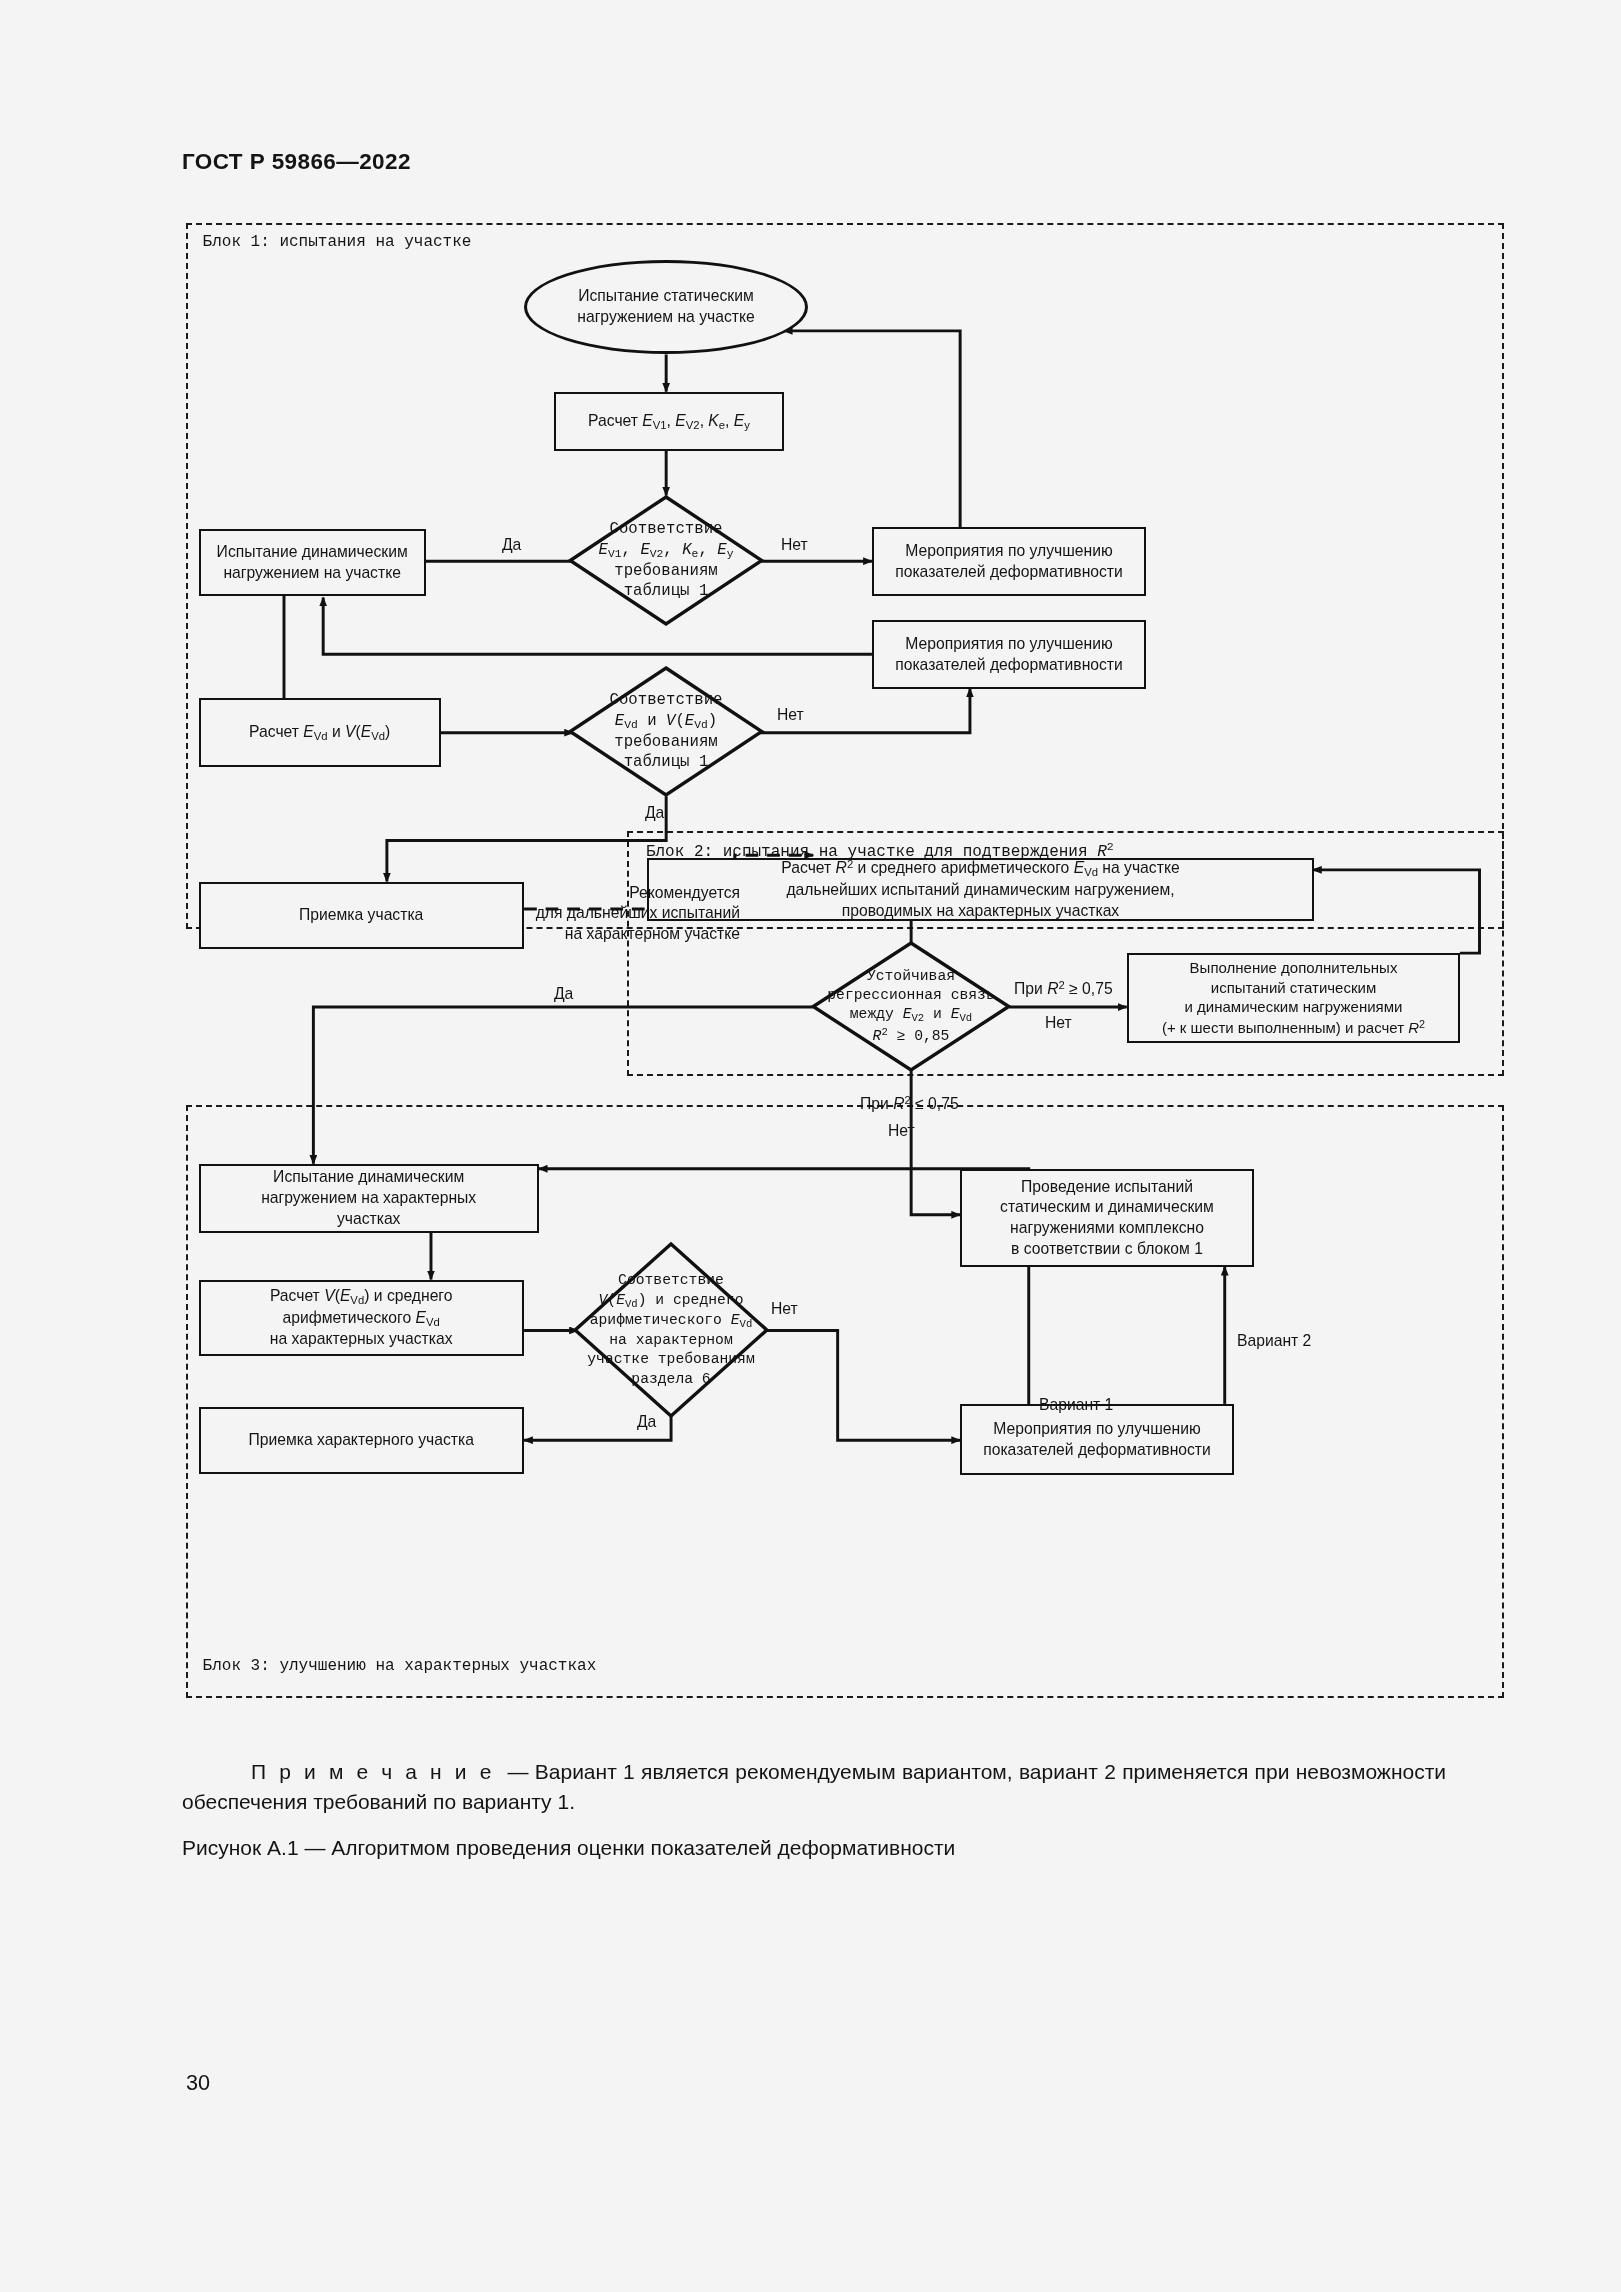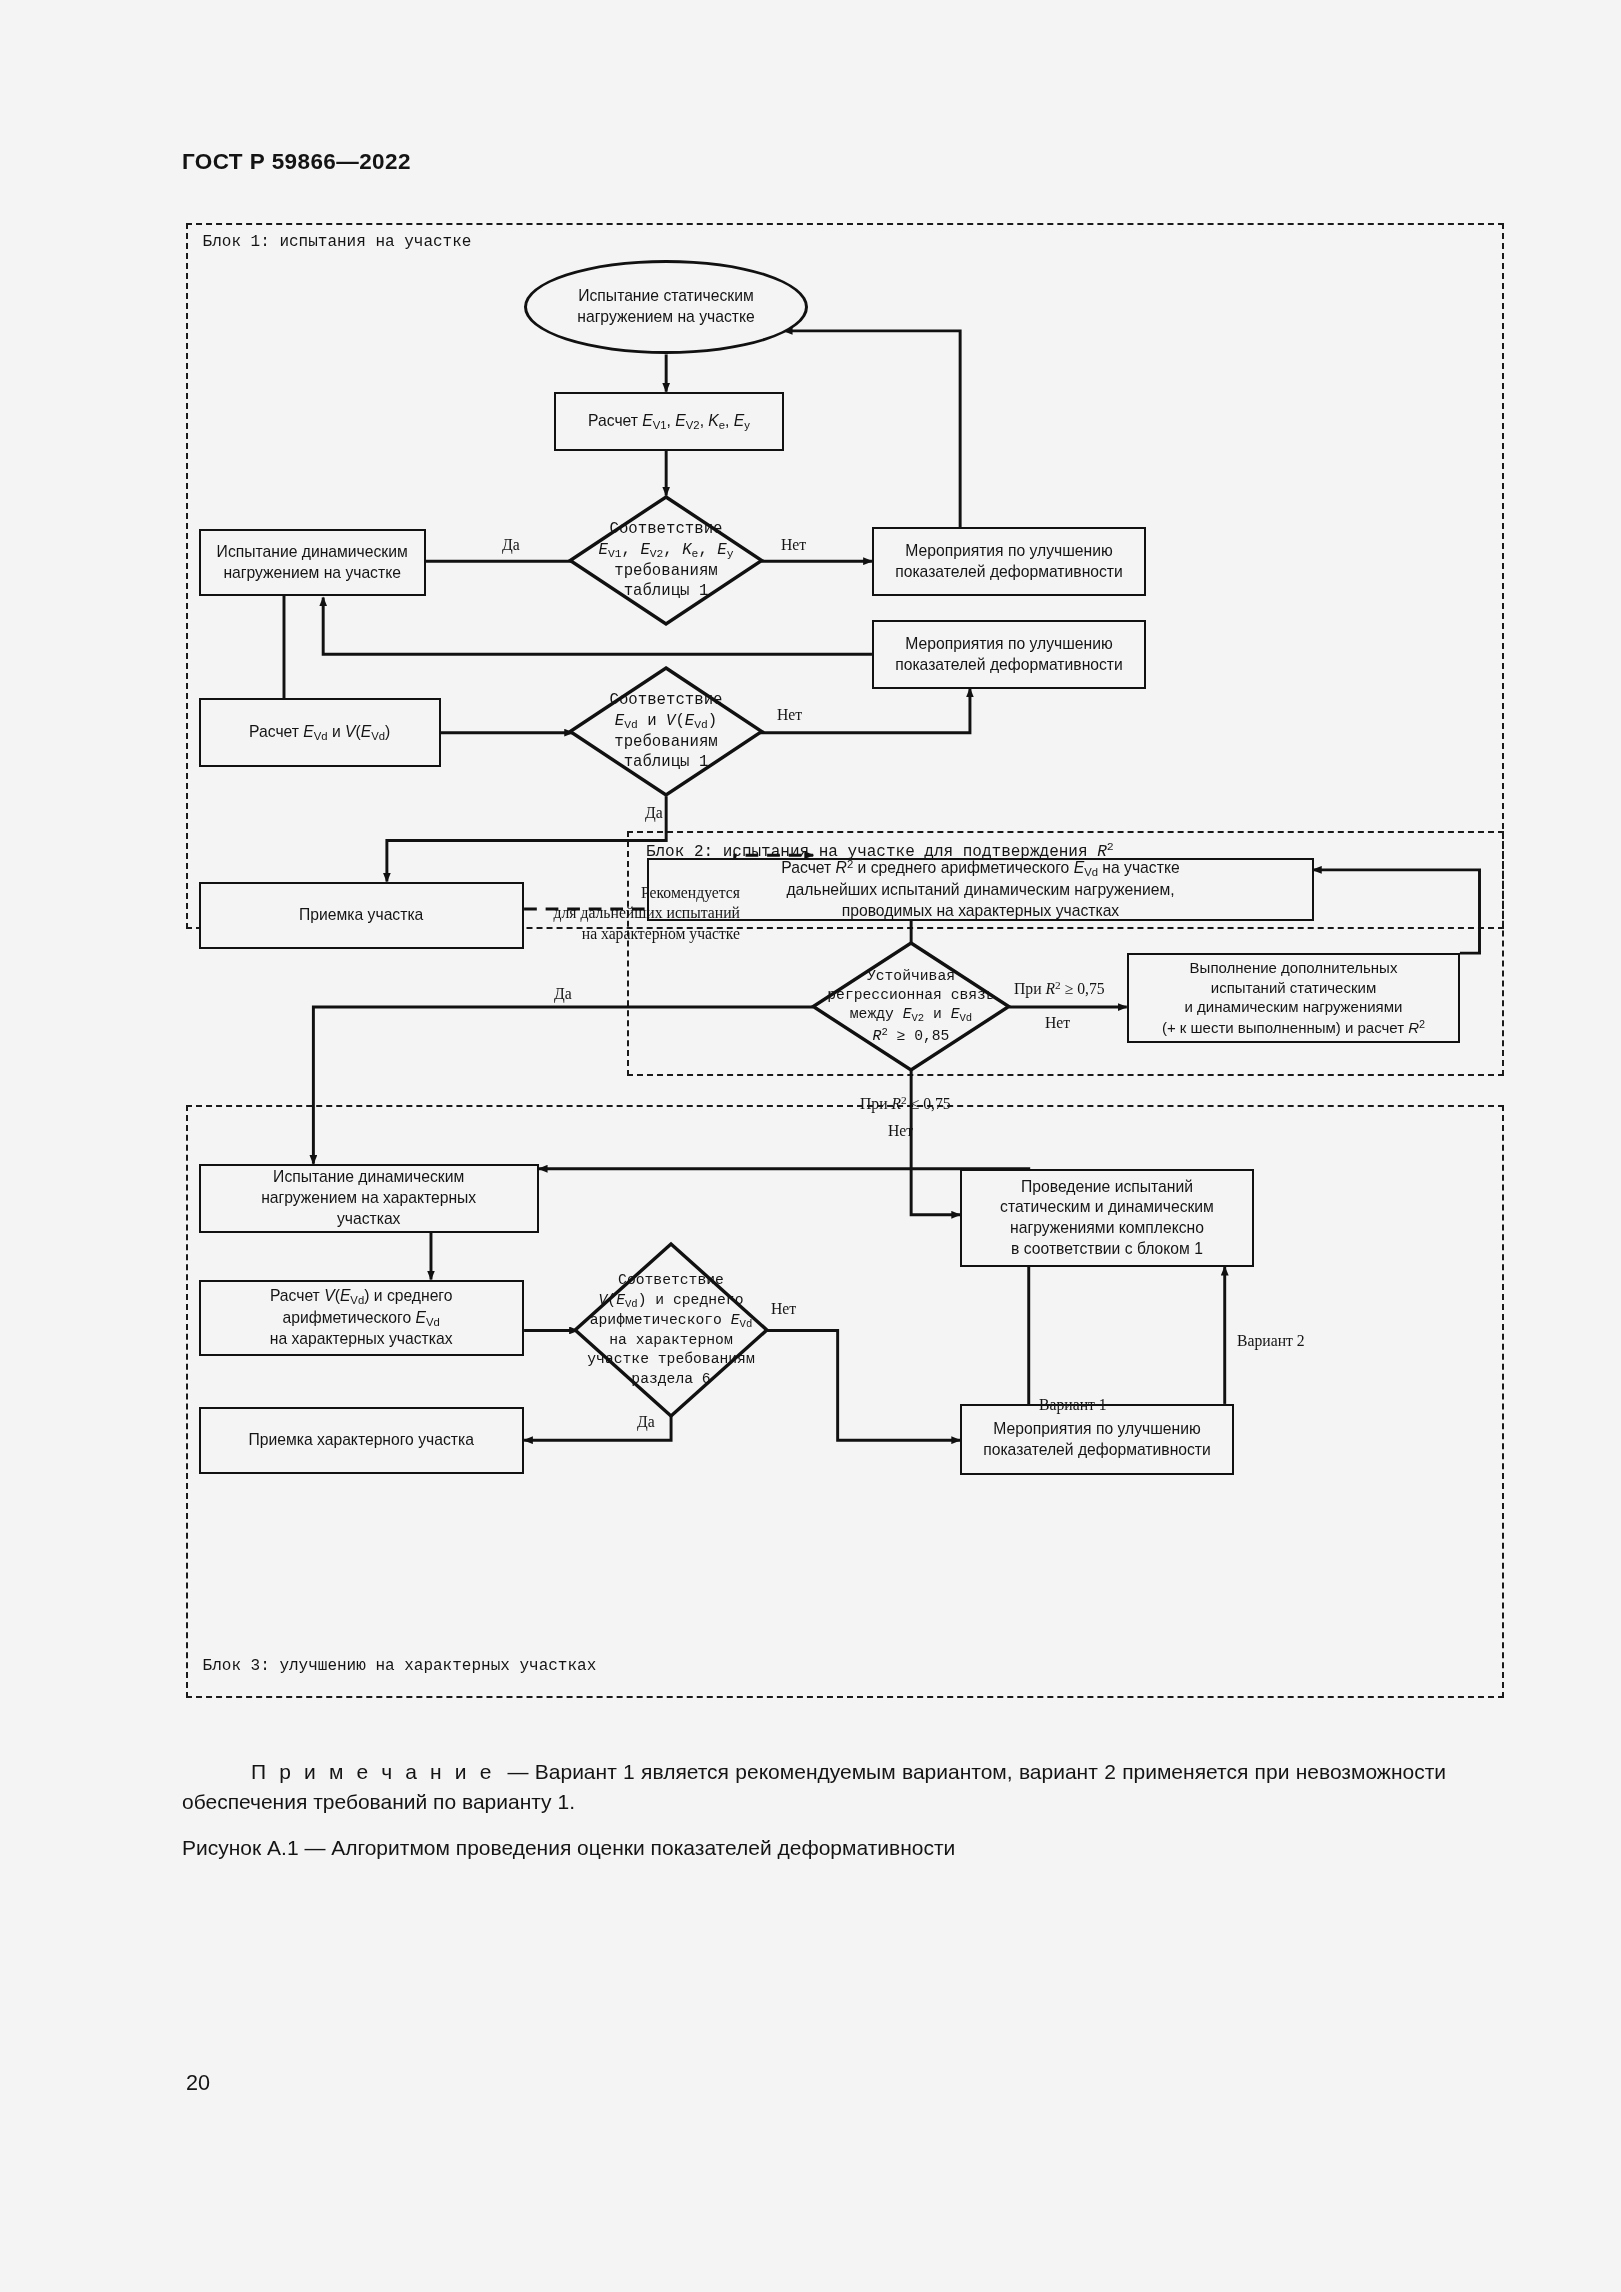--- a/index.html
+++ b/index.html
@@ -107,21 +107,20 @@
     font-family: Liberation Mono, monospace;
   }
 
   
   .edge-label {
     position: absolute;
     font-size: 15.7px;
     line-height: 1.3;
     white-space: nowrap;
     background: transparent;
-    font-family: Liberation Serif, serif;
   }
   .edge-label.multi { white-space: normal; text-align: right; }
 
   
   .wires {
     position: absolute;
     left: 0;
     top: 0;
     width: 1318px;
     height: 1475px;
@@ -341,16 +340,16 @@
     <div class="edge-label" style="left:1051px; top:1108px;">Вариант 2</div>
 
   </div>
 
   <div class="note">
     <span style="display:inline-block; width:69px;"></span><span class="spaced">П р и м е ч а н и е</span>&nbsp; <span>— Вариант 1 является рекомендуемым вариантом, вариант 2 применяется при невозможности обеспечения требований по варианту 1.</span>
   </div>
 
   <div class="caption">Рисунок А.1 — Алгоритмом проведения оценки показателей деформативности</div>
 
-  <div class="page-number">20</div>
+  <div class="page-number">30</div>
 
 </div>
 
 
 </body></html>

